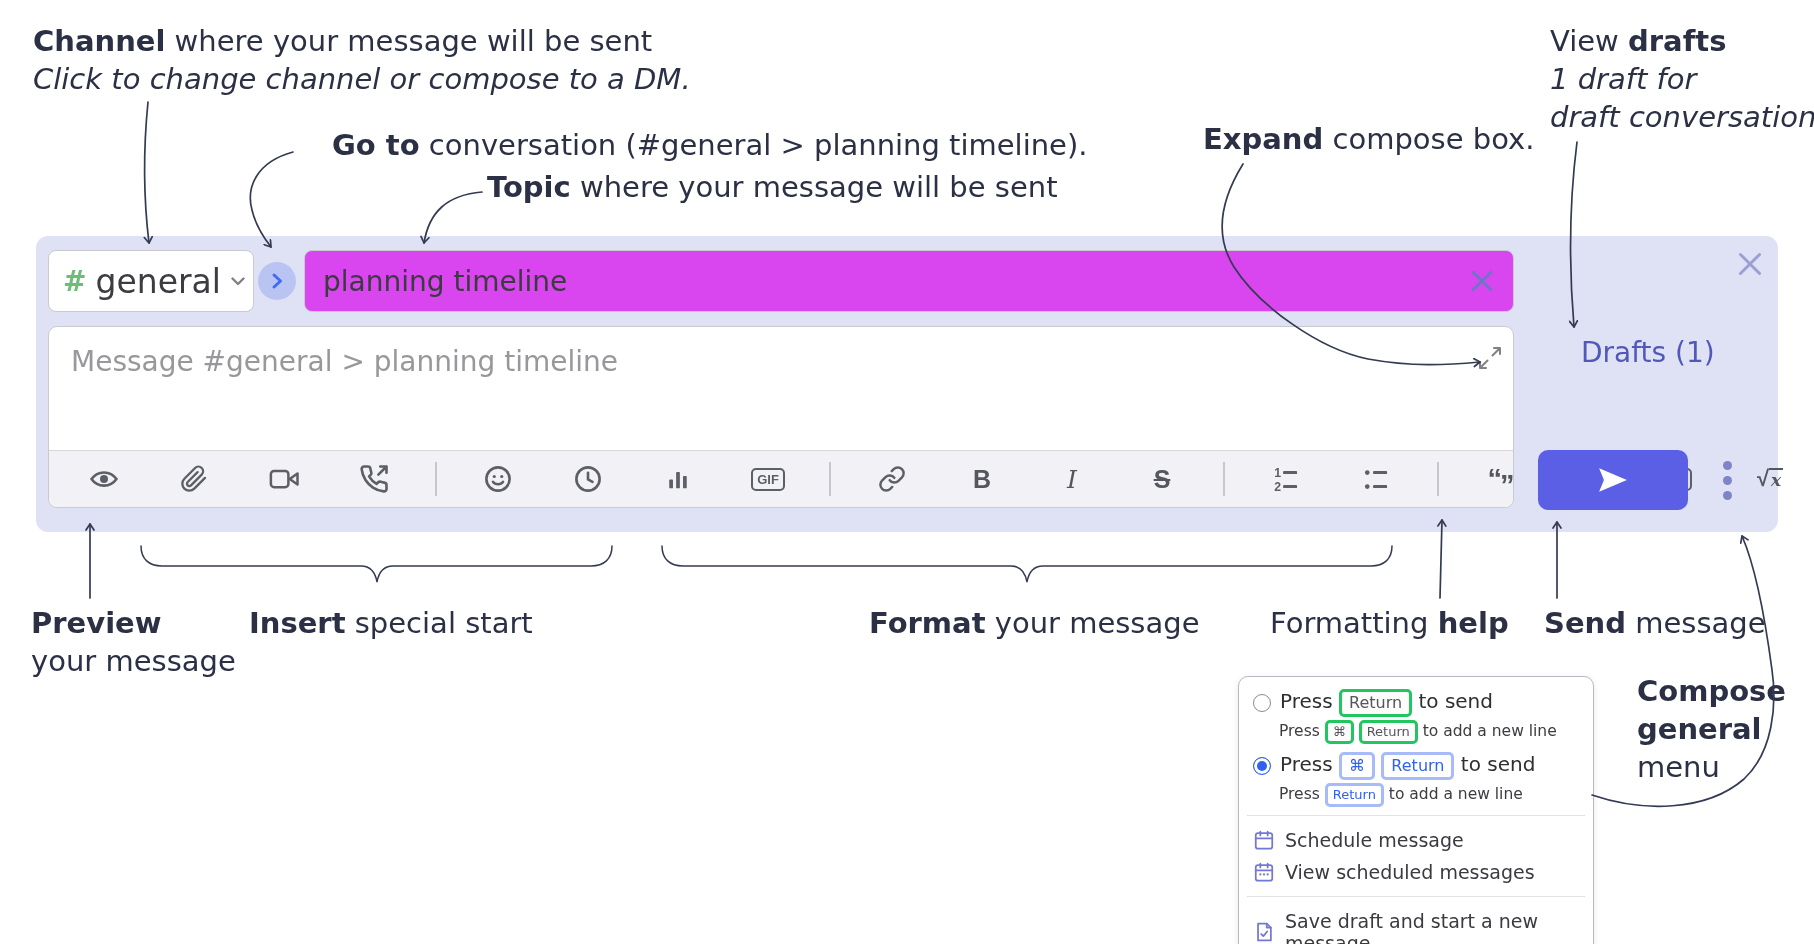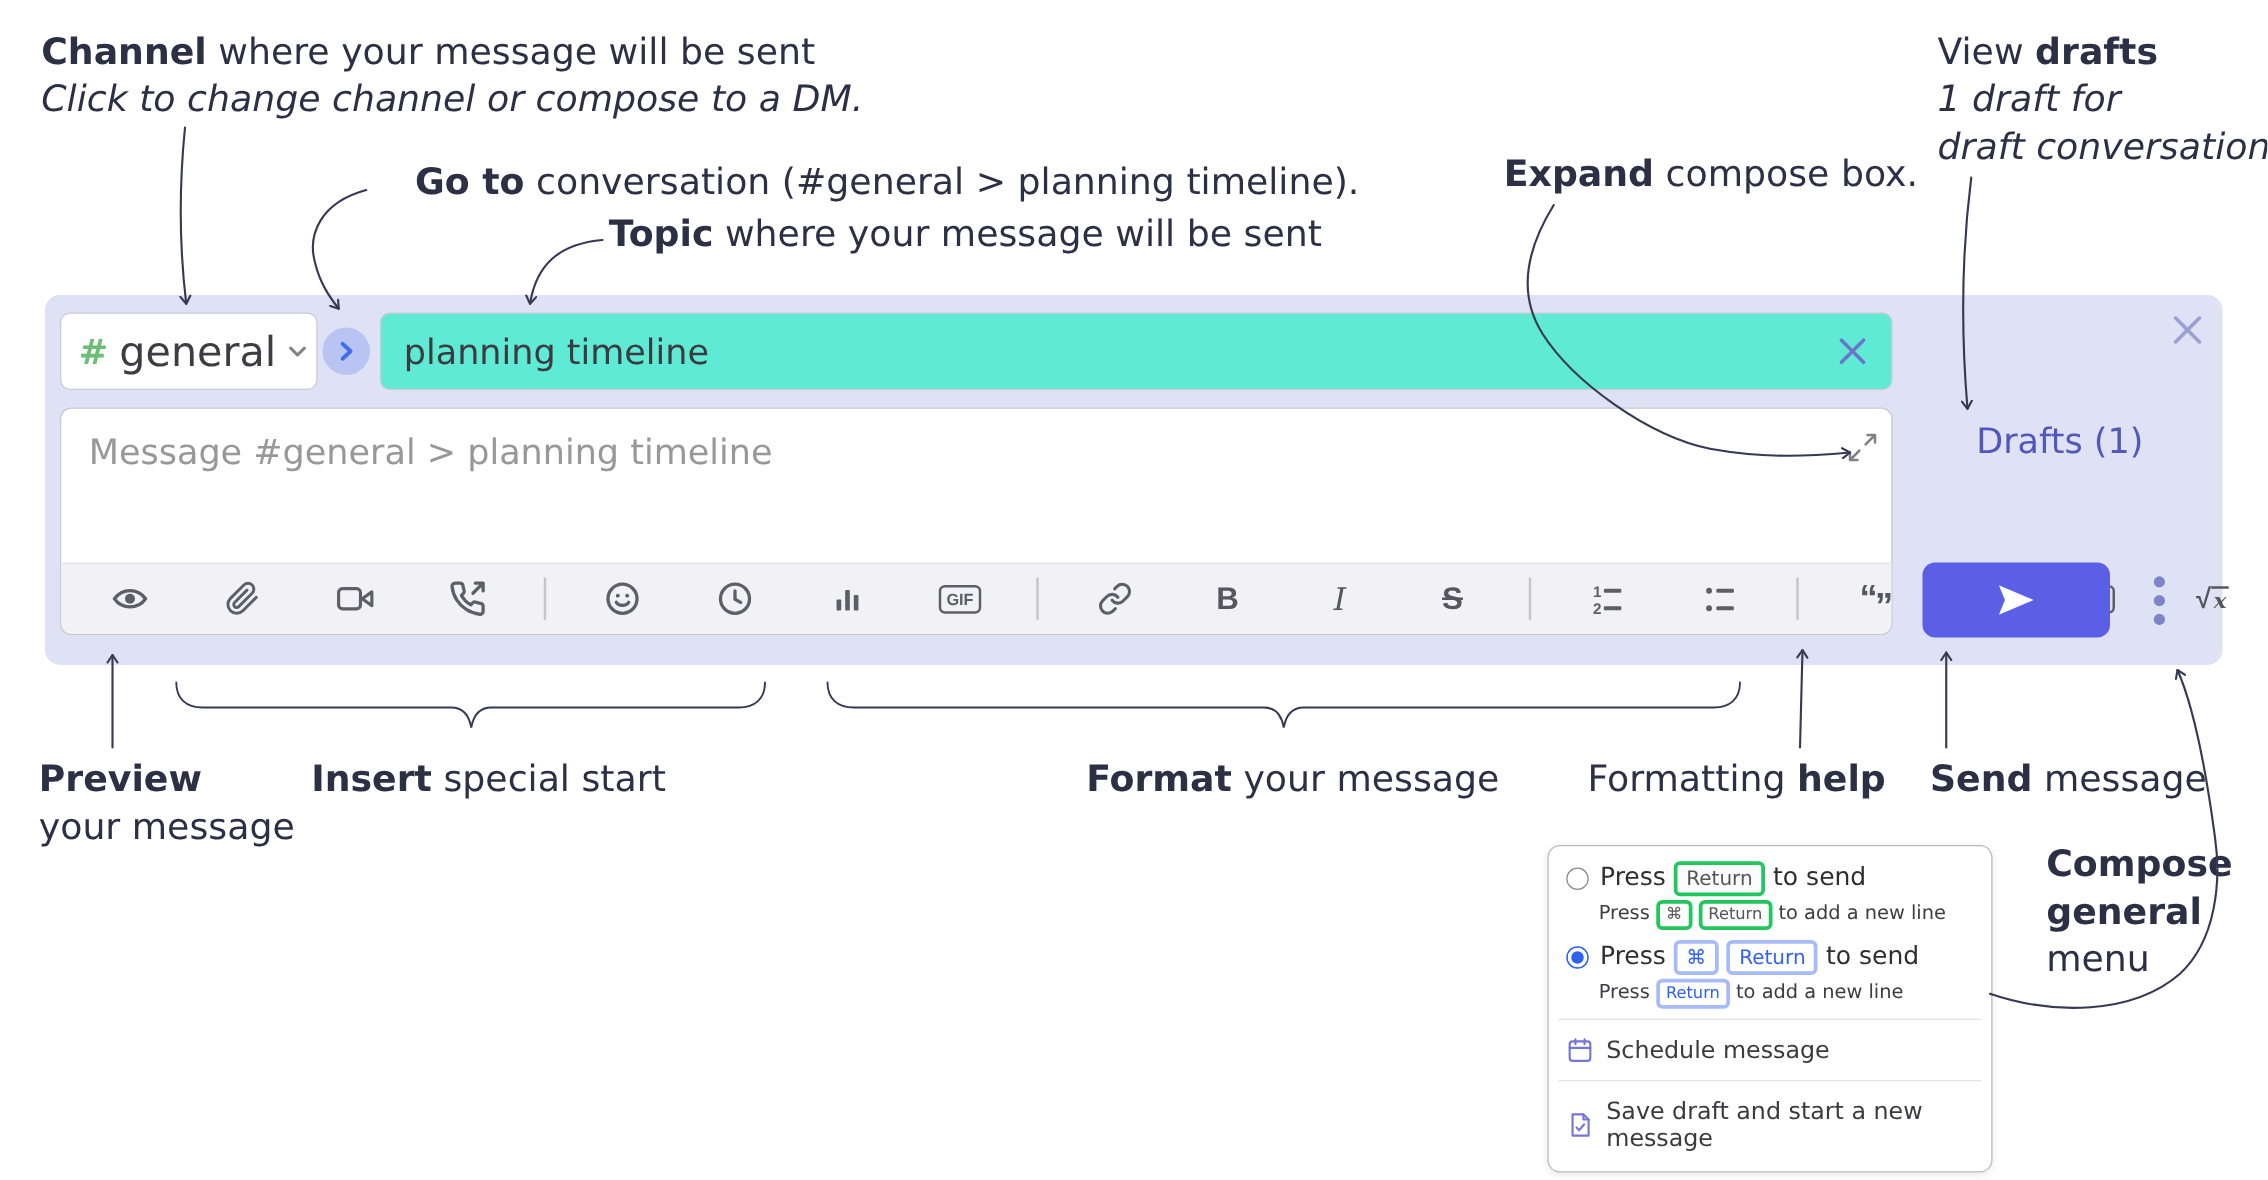--- a/index.html
+++ b/index.html
@@ -14,21 +14,21 @@
                background:#dfe2f4;border-radius:12px;z-index:1;}
   .selector{position:absolute;left:12px;top:14px;width:206px;height:62px;background:#fff;
             border:1px solid #c9c9d0;border-radius:8px;display:flex;align-items:center;
             padding:0 14px;box-sizing:border-box;gap:9px;cursor:pointer;}
   .hash{color:#6cbd76;font-size:28px;font-weight:600;}
   .chname{font-size:33px;color:#3c3c42;}
   .sel-chev{margin-left:auto;display:flex;}
   .goto{position:absolute;left:222px;top:26px;width:38px;height:38px;border-radius:50%;
         background:#b9c4f3;border:none;display:flex;align-items:center;justify-content:center;
         cursor:pointer;padding:0;}
-  .topic{position:absolute;left:268px;top:14px;width:1210px;height:62px;background:#5eead4;
+  .topic{position:absolute;left:268px;top:14px;width:1210px;height:62px;background:#d946ef;
          border:1px solid #c9c9d0;border-radius:8px;display:flex;align-items:center;
          padding:0 18px;box-sizing:border-box;font-size:28px;color:#3b3b40;}
   .clearx{margin-left:auto;background:none;border:none;display:flex;cursor:pointer;padding:0;}
   .boxclose{position:absolute;left:1700px;top:14px;background:none;border:none;display:flex;
             cursor:pointer;padding:0;}
   .msgbox{position:absolute;left:12px;top:90px;width:1466px;height:182px;background:#fff;
           border:1px solid #c9c9d0;border-radius:9px;box-sizing:border-box;}
   .placeholder{position:absolute;left:22px;top:18px;font-size:28px;color:#98989c;}
   .expandbtn{position:absolute;right:10px;top:18px;background:none;border:none;display:flex;
              cursor:pointer;padding:0;}
@@ -327,20 +327,32 @@
     <div class="pdiv"></div>
     <div class="pitem">
       <span class="picon">
         <svg width="22" height="22" viewBox="0 0 24 24" class="ic" style="stroke-width:1.9">
           <rect x="3" y="4.5" width="18" height="17" rx="2.5"></rect>
             <path d="M8 2.8 V7 M16 2.8 V7 M3 10.2 H21"></path>
         </svg>
       </span>
       <span>Schedule message</span>
     </div>
+    <div class="pitem">
+      <span class="picon">
+        <svg width="22" height="22" viewBox="0 0 24 24" class="ic" style="stroke-width:1.9">
+          <rect x="3" y="4.5" width="18" height="17" rx="2.5"></rect>
+            <path d="M8 2.8 V7 M16 2.8 V7 M3 10.2 H21"></path>
+          <circle class="fl" cx="8" cy="14.6" r="1.2"></circle>
+            <circle class="fl" cx="12" cy="14.6" r="1.2"></circle>
+            <circle class="fl" cx="16" cy="14.6" r="1.2"></circle>
+        </svg>
+      </span>
+      <span>View scheduled messages</span>
+    </div>
     <div class="pdiv"></div>
     <div class="pitem">
       <span class="picon">
         <svg width="22" height="22" viewBox="0 0 24 24" class="ic" style="stroke-width:1.9">
           <path d="M5.5 2.8 H15 L19.5 7.2 V21.2 H5.5 Z"></path>
             <path d="M15 2.8 V7.2 H19.5"></path>
             <path d="M9 14.2 l2.3 2.3 L15.5 11.5"></path>
         </svg>
       </span>
       <span>Save draft and start a new message</span>

